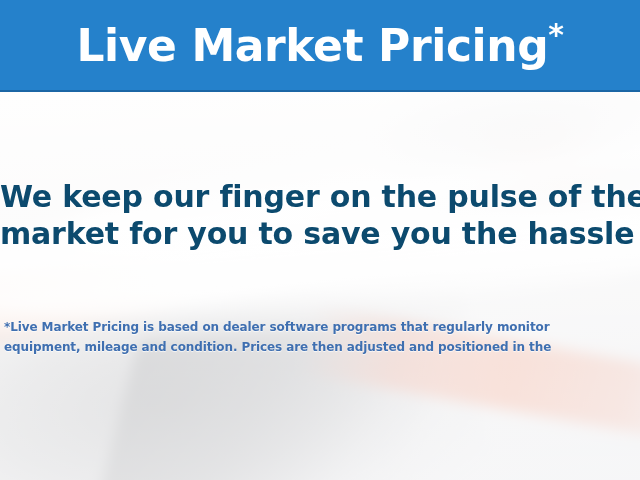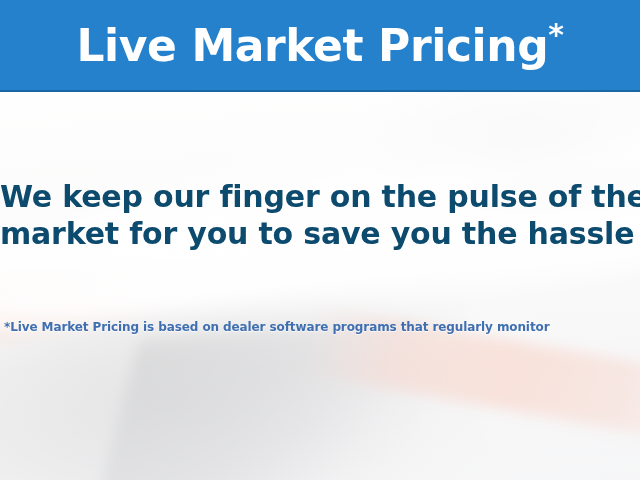--- a/index.html
+++ b/index.html
@@ -288,15 +288,16 @@
     <div class="header-title"><span>Live Market Pricing</span><span class="star">*</span></div>
   </div>
 
   <div class="headline">
     <span class="headline-line">We keep our finger on the pulse of the</span>
     <span class="headline-line">market for you to save you the hassle of</span>
   </div>
 
   <div class="fineprint">
     <span class="fineprint-line">*Live Market Pricing is based on dealer software programs that regularly monitor</span>
+    <span class="fineprint-line">equipment, mileage and condition. Prices are then adjusted and positioned in the</span>
   </div>
 
 </div>
 
 </body></html>

